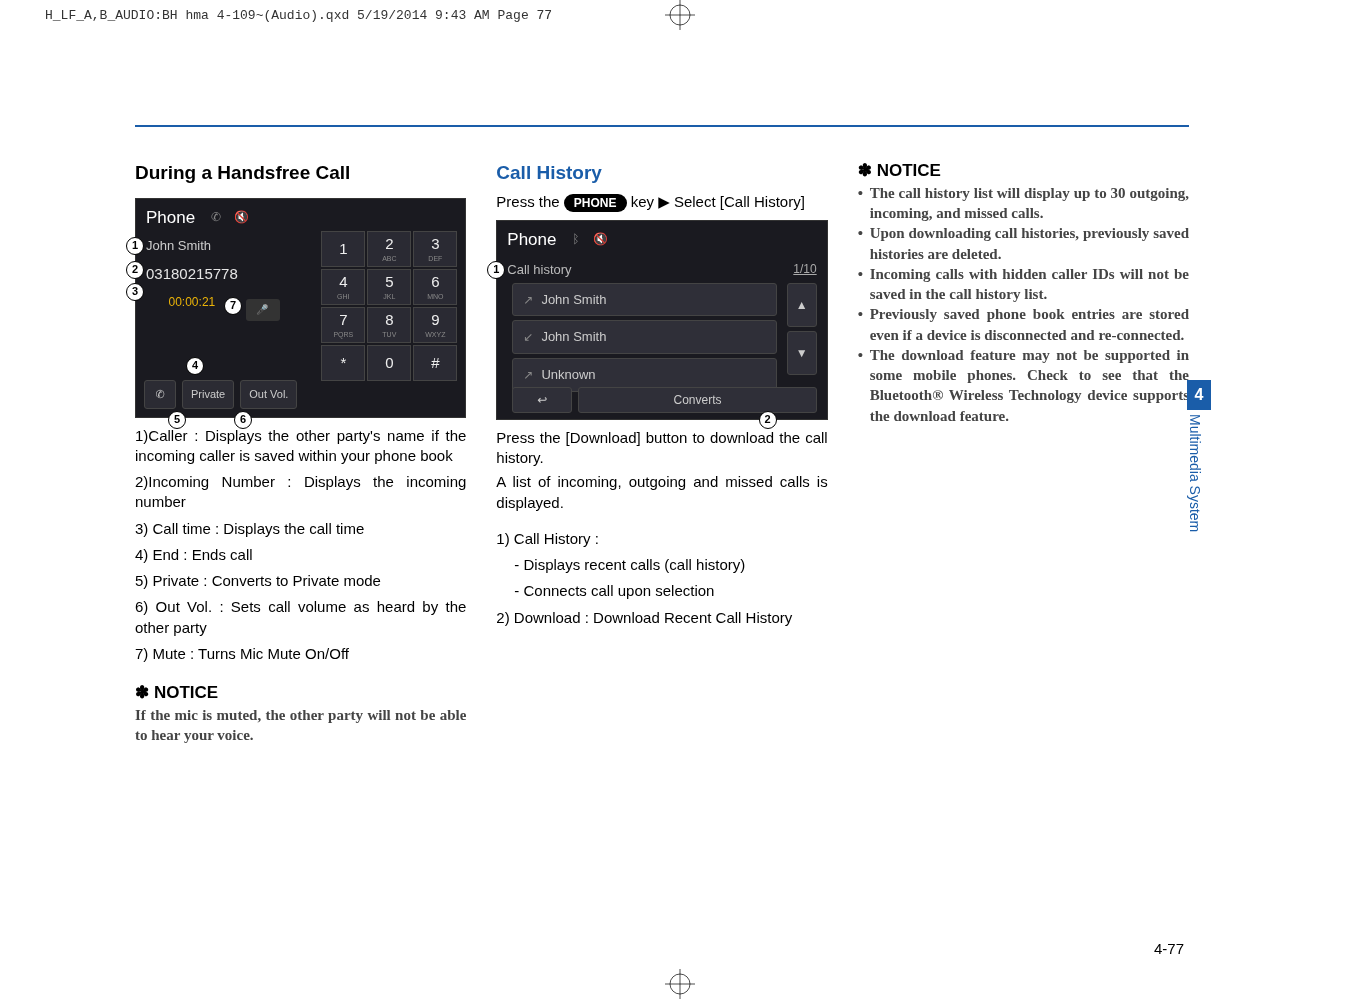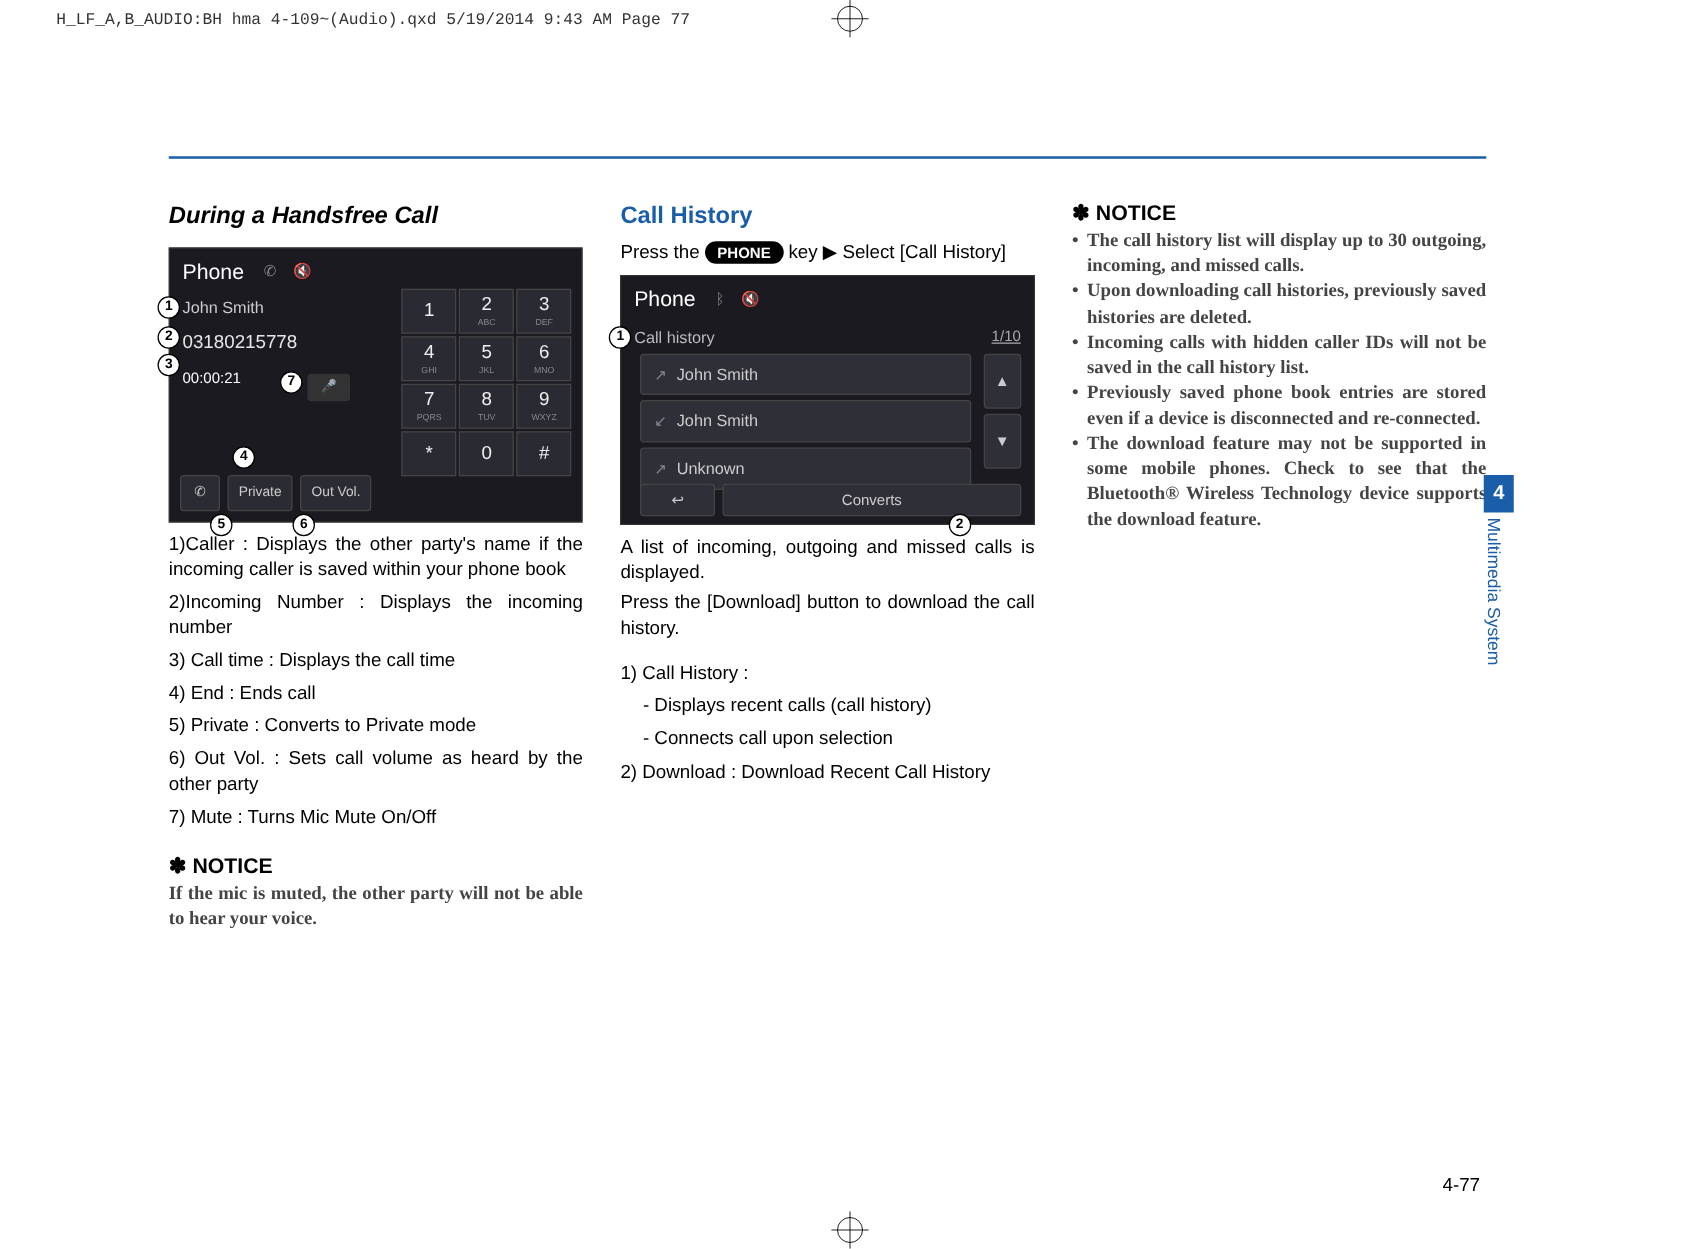--- a/index.html
+++ b/index.html
@@ -49,21 +49,20 @@
     right: 170px;
     display: flex;
     gap: 30px;
   }
   .col {
     flex: 1;
     font-size: 15px;
     line-height: 1.35;
   }
   .col h2.italic {
-    font-style: italic;
     font-weight: bold;
     font-size: 19px;
     margin-bottom: 12px;
   }
   .col h3.blue {
     color: #1a5da9;
     font-weight: bold;
     font-size: 19px;
     margin-bottom: 6px;
   }
@@ -92,21 +91,21 @@
   }
   .ph1 { height: 220px; }
   .ph1-info {
     position: absolute;
     left: 10px;
     top: 38px;
     font-size: 13px;
     color: #ccc;
   }
   .ph1-number { color: #e5e5e5; font-size: 15px; margin-top: 10px; }
-  .ph1-time { color: #ffffff; font-size: 12px; margin-top: 10px; }
+  .ph1-time { color: #eab308; font-size: 12px; margin-top: 10px; text-align: center; }
   .ph1-icon7 {
     position: absolute;
     left: 110px;
     top: 100px;
     width: 34px;
     height: 22px;
     background: #333;
     border-radius: 3px;
     display: flex;
     align-items: center;
@@ -427,22 +426,22 @@
         <div class="ph2-arrow">▼</div>
       </div>
       <div class="ph2-bottom">
         <div class="ph2-bbtn" style="flex:0 0 60px">↩</div>
         <div class="ph2-bbtn" style="flex:1">Converts</div>
       </div>
       <div class="callout" style="left:-10px; top:40px">1</div>
       <div class="callout" style="right:50px; bottom:-10px">2</div>
     </div>
 
+    <div class="para">Press the [Download] button to download the call history.</div>
     <div class="para">A list of incoming, outgoing and missed calls is displayed.</div>
-    <div class="para">Press the [Download] button to download the call history.</div>
 
     <div class="list-item" style="margin-top:16px">1) Call History :</div>
     <div class="list-item" style="padding-left:18px">- Displays recent calls (call history)</div>
     <div class="list-item" style="padding-left:18px">- Connects call upon selection</div>
     <div class="list-item">2) Download : Download Recent Call History</div>
   </div>
 
   <div class="col">
     <div class="notice-h notice-star" style="margin-top:0">NOTICE</div>
     <div class="notice-body">

